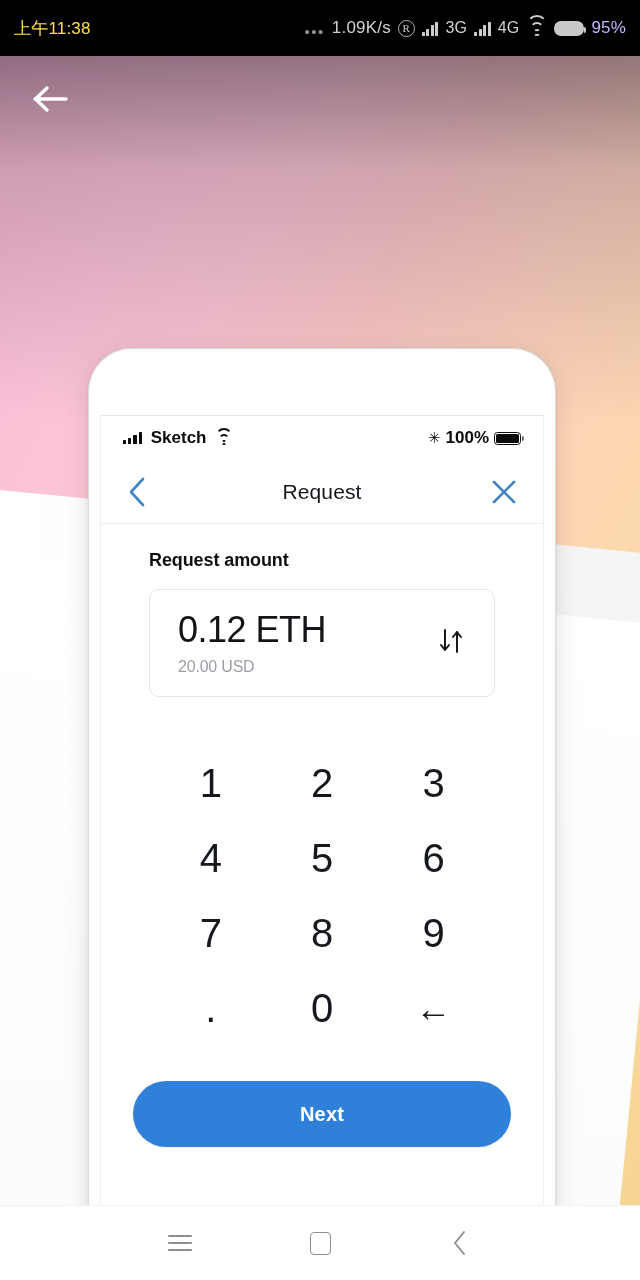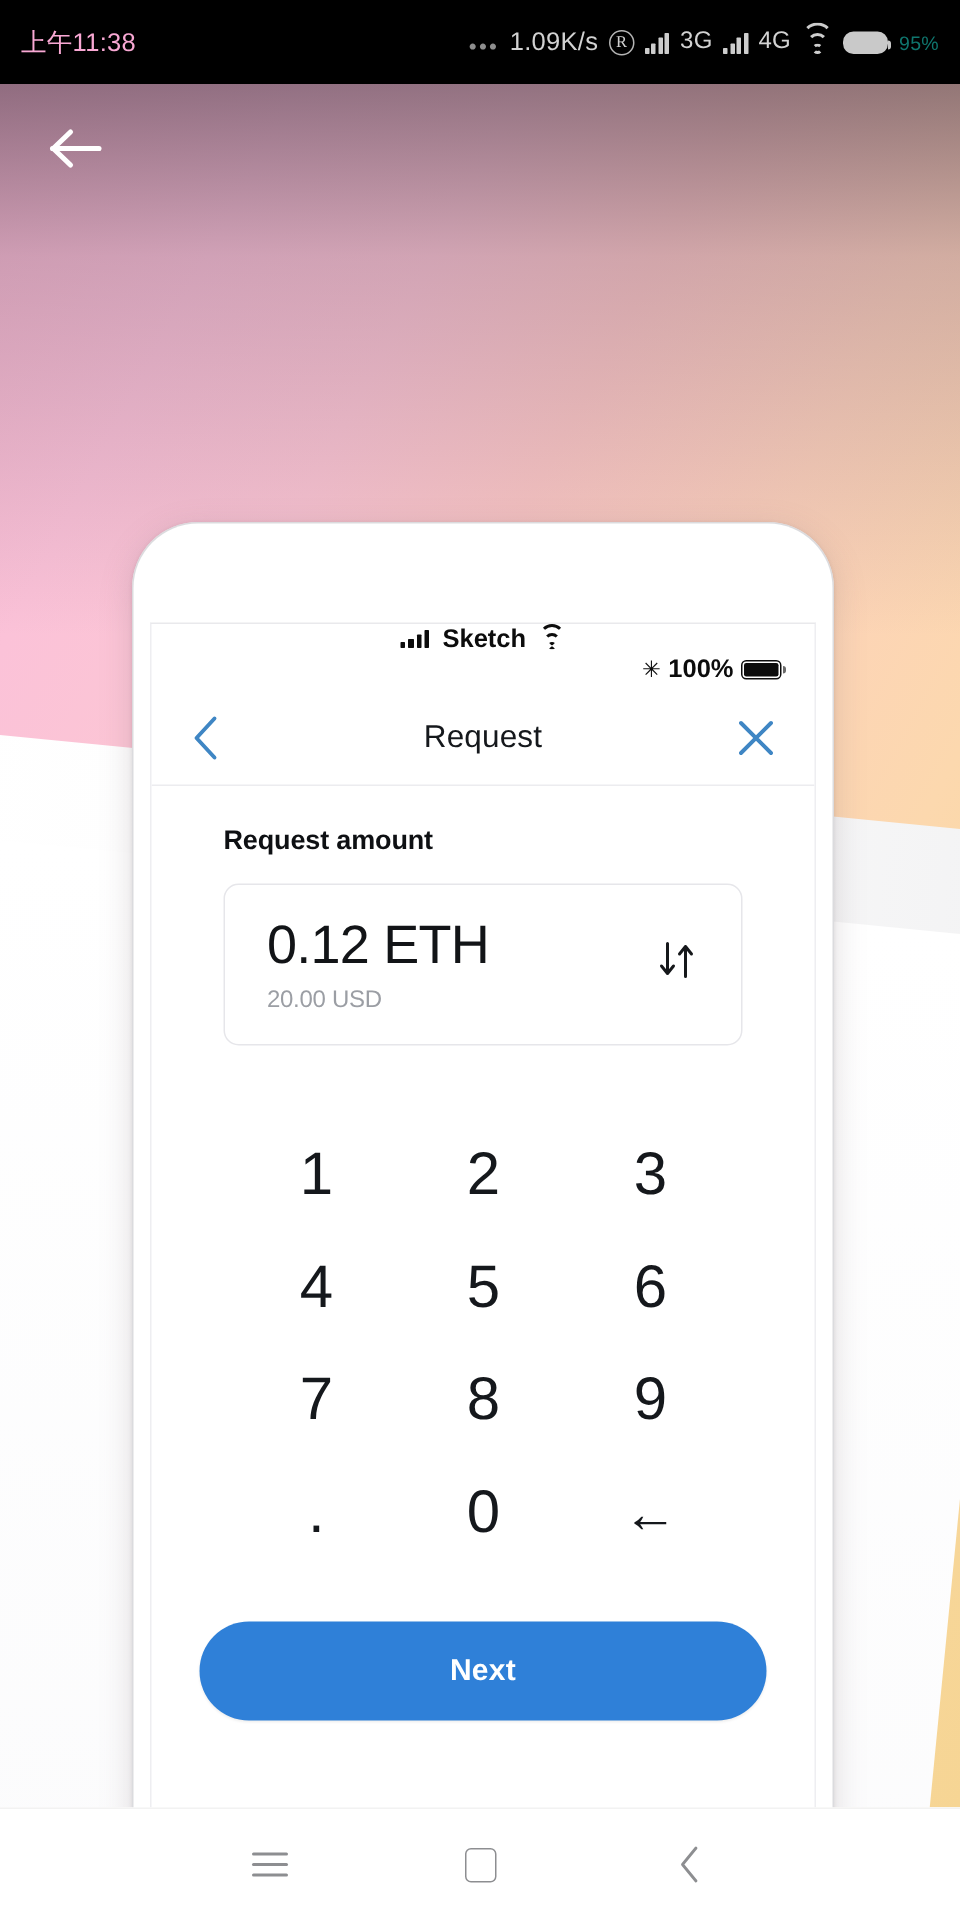--- a/index.html
+++ b/index.html
@@ -11,21 +11,21 @@
     position:relative;
   }
 
   
   #sysbar {
     position:absolute; left:0; top:0; width:640px; height:56px;
     background:#000000; color:#c9c9c9;
     display:flex; align-items:center; padding:0 14px;
     font-size:17px; letter-spacing:.2px;
   }
-  #sysbar .clock { font-size:17px; color:#f9a8d4; }
+  #sysbar .clock { font-size:17px; color:#fde047; }
   #sysbar .right {
     margin-left:auto; display:flex; align-items:center; gap:7px;
   }
   .dots { letter-spacing:1.5px; font-size:15px; color:#8e8e8e; position:relative; top:3px;}
   .netspeed { font-size:17px; color:#d2d2d2; }
   .reg-icon {
     width:17px; height:17px; border:1.6px solid #b5b5b5; border-radius:50%;
     font-size:11px; line-height:14px; text-align:center; color:#cfcfcf;
     font-family:"Liberation Serif", serif;
   }
@@ -45,21 +45,21 @@
   .wifi span:nth-child(2){ width:14px; height:14px; }
   .wifi span:nth-child(3){ width:7px;  height:7px; border-bottom-color:#cdcdcd;}
   .batt {
     width:30px; height:15px; border:2px solid #c9c9c9; border-radius:7px;
     position:relative; background:#c9c9c9;
   }
   .batt:after {
     content:""; position:absolute; right:-4px; top:4.5px;
     width:2.5px; height:6px; background:#c9c9c9; border-radius:0 2px 2px 0;
   }
-  .pct { font-size:13px; color:#0f766e; }
+  .pct { font-size:17px; color:#c4b5fd; }
 
   
   #hero {
     position:absolute; left:0; top:56px; width:640px; height:1149px;
     overflow:hidden;
   }
   #gradient {
     position:absolute; inset:0;
     background:
       linear-gradient(to bottom,
@@ -123,21 +123,21 @@
     position:absolute; left:12px; top:67px; width:444px; height:823px;
     background:#ffffff; overflow:hidden;
     border-top:1px solid #e9e9ec;
     border-left:1px solid #eeeef1;
     border-right:1px solid #eeeef1;
   }
 
   
   #ios-status {
     height:44px; display:flex; align-items:center;
-    padding:0 22px; font-size:17px; font-weight:bold; color:#0c0c0c;flex-direction:column;
+    padding:0 22px; font-size:17px; font-weight:bold; color:#0c0c0c;
   }
   #ios-status .left { display:flex; align-items:center; gap:9px; }
   .ios-bars { display:flex; align-items:flex-end; gap:2px; height:12px; }
   .ios-bars i { display:block; width:3.2px; background:#0c0c0c; border-radius:.5px; }
   .ios-bars i:nth-child(1){height:4px;} .ios-bars i:nth-child(2){height:6.5px;}
   .ios-bars i:nth-child(3){height:9px;} .ios-bars i:nth-child(4){height:12px;}
   .carrier { font-size:17px; font-weight:bold; color:#0c0c0c; }
   .ios-wifi { position:relative; width:17px; height:13px; }
   .ios-wifi span {
     position:absolute; left:50%; bottom:0; transform:translateX(-50%);

